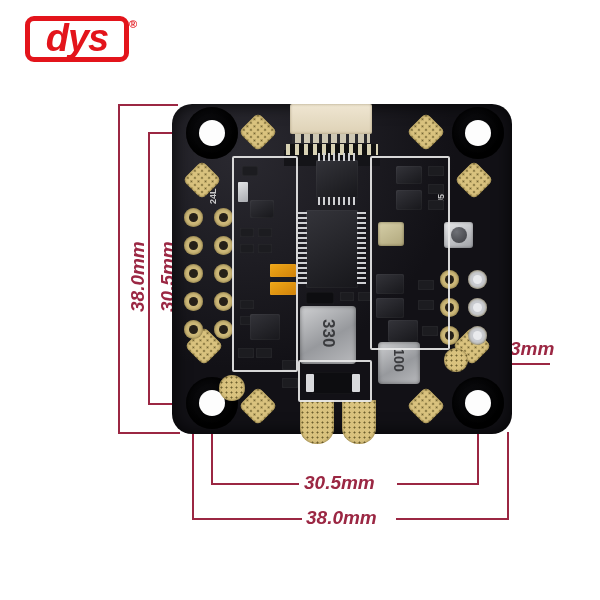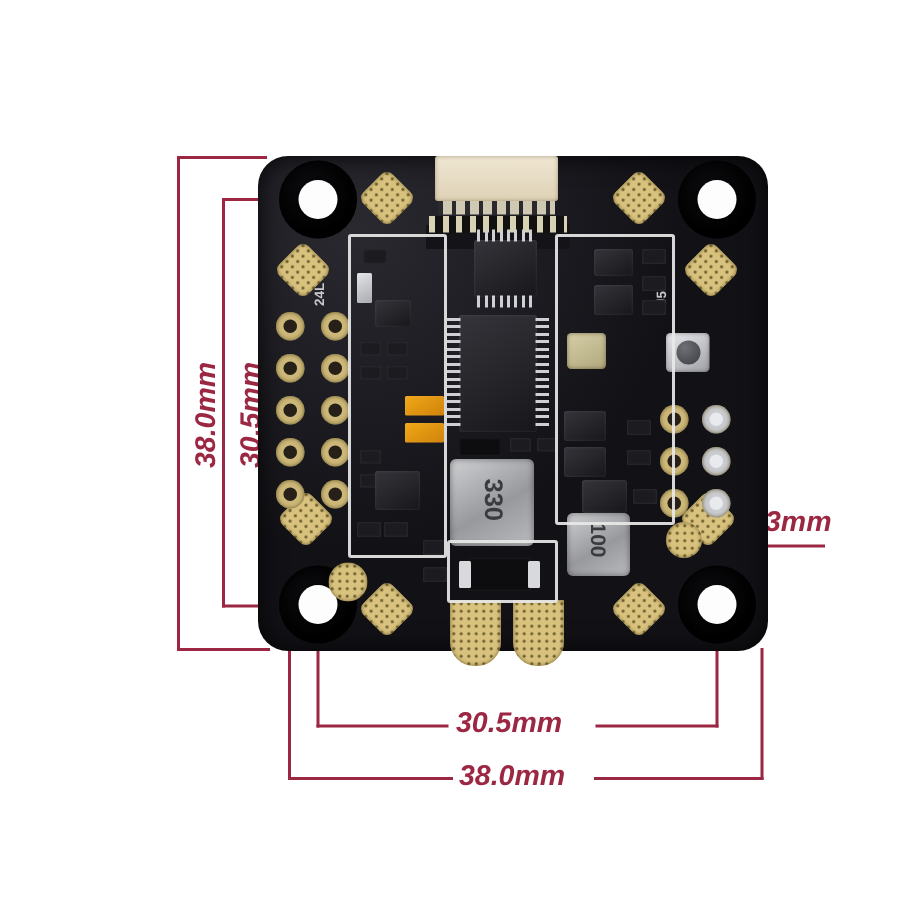--- a/index.html
+++ b/index.html
@@ -110,20 +110,25 @@
   .trace{position:absolute;border:2px solid #e8e8e8;border-radius:2px;opacity:.92;}
   .crystal{position:absolute;border-radius:3px;
            background:linear-gradient(150deg,#d6cfa8 0%,#b0a77c 100%);
            box-shadow:inset 0 0 3px rgba(80,70,40,.7);}
 </style>
 </head>
 <body>
 
 <div id="stage">
 
+  <div class="logo">
+    <div class="logo-box"></div>
+    <div class="logo-text">dys</div>
+    <div class="logo-r">®</div>
+  </div>
 
   <div class="dl h" style="left:118px;top:104px;width:60px;"></div>
   <div class="dl v" style="left:118px;top:104px;height:330px;"></div>
   <div class="dl h" style="left:118px;top:432px;width:62px;"></div>
   <div class="dim-label vert" style="left:127px;top:312px;">38.0mm</div>
 
   <div class="dl h" style="left:148px;top:132px;width:90px;"></div>
   <div class="dl v" style="left:148px;top:132px;height:273px;"></div>
   <div class="dl h" style="left:148px;top:403px;width:90px;"></div>
   <div class="dim-label vert" style="left:157px;top:312px;">30.5mm</div>

